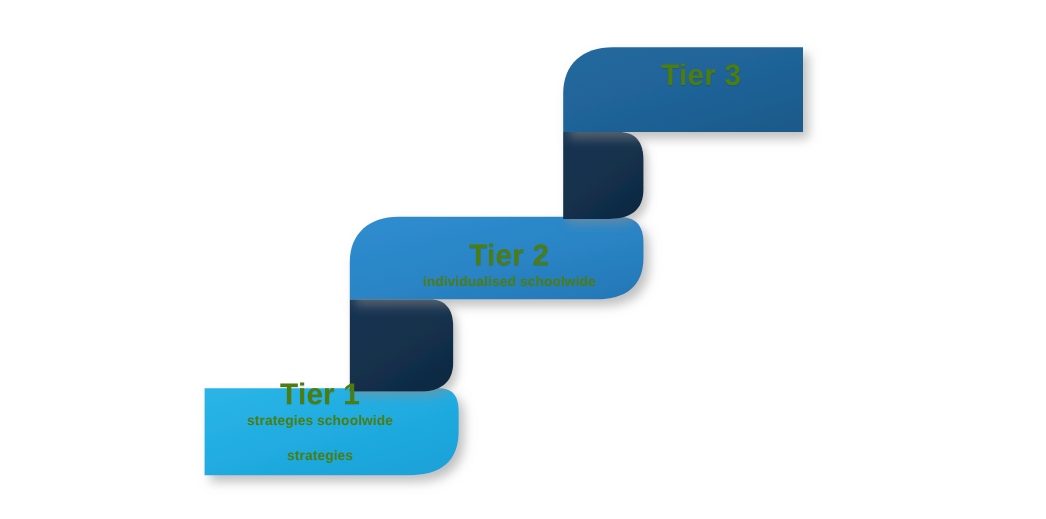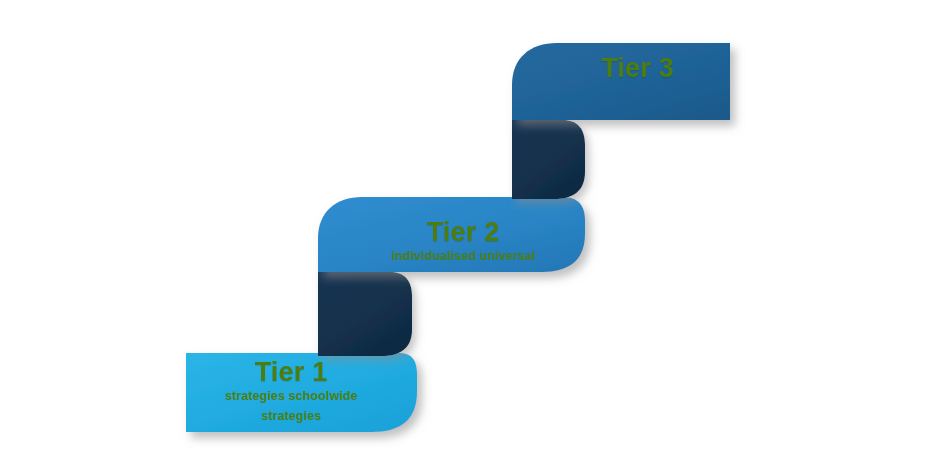--- a/index.html
+++ b/index.html
@@ -46,21 +46,21 @@
     line-height: 1.25;
     margin-top: 3px;
     letter-spacing: 0.1px;
   }
 
   
   #tier-3-label { left: 540px; top: 54px; width: 195px; }
   
   #tier-2-label { left: 363px; top: 205px; width: 200px; margin-top: 13px; }
   
-  #tier-1-label { left: 196px; top: 358px; width: 190px; }
+  #tier-1-label { left: 196px; top: 344px; width: 190px; }
 </style>
 </head>
 <body>
 
 <div id="diagram-root">
 
   <svg id="ribbon-svg" viewBox="0 0 951 472" xmlns="http://www.w3.org/2000/svg">
     <defs>
       <filter id="softshadow" x="-30%" y="-30%" width="180%" height="180%">
         <feDropShadow dx="5" dy="6" stdDeviation="5" flood-color="#8a8a8a" flood-opacity="0.55"></feDropShadow>
@@ -141,22 +141,22 @@
                Z" fill="url(#g-tier3)"></path>
     </g>
   </svg>
 
   <div class="tier-label" id="tier-3-label">
     <div class="tier-title">Tier 3</div>
   </div>
 
   <div class="tier-label" id="tier-2-label">
     <div class="tier-title">Tier 2</div>
-    <div class="tier-sub">individualised universal</div>
+    <div class="tier-sub">individualised schoolwide</div>
   </div>
 
   <div class="tier-label" id="tier-1-label">
     <div class="tier-title">Tier 1</div>
     <div class="tier-sub">strategies schoolwide</div>
-    <div class="tier-sub" style="margin-top:4px">strategies</div>
+    <div class="tier-sub" style="margin-top:16px">strategies</div>
   </div>
 
 </div>
 
 </body></html>

